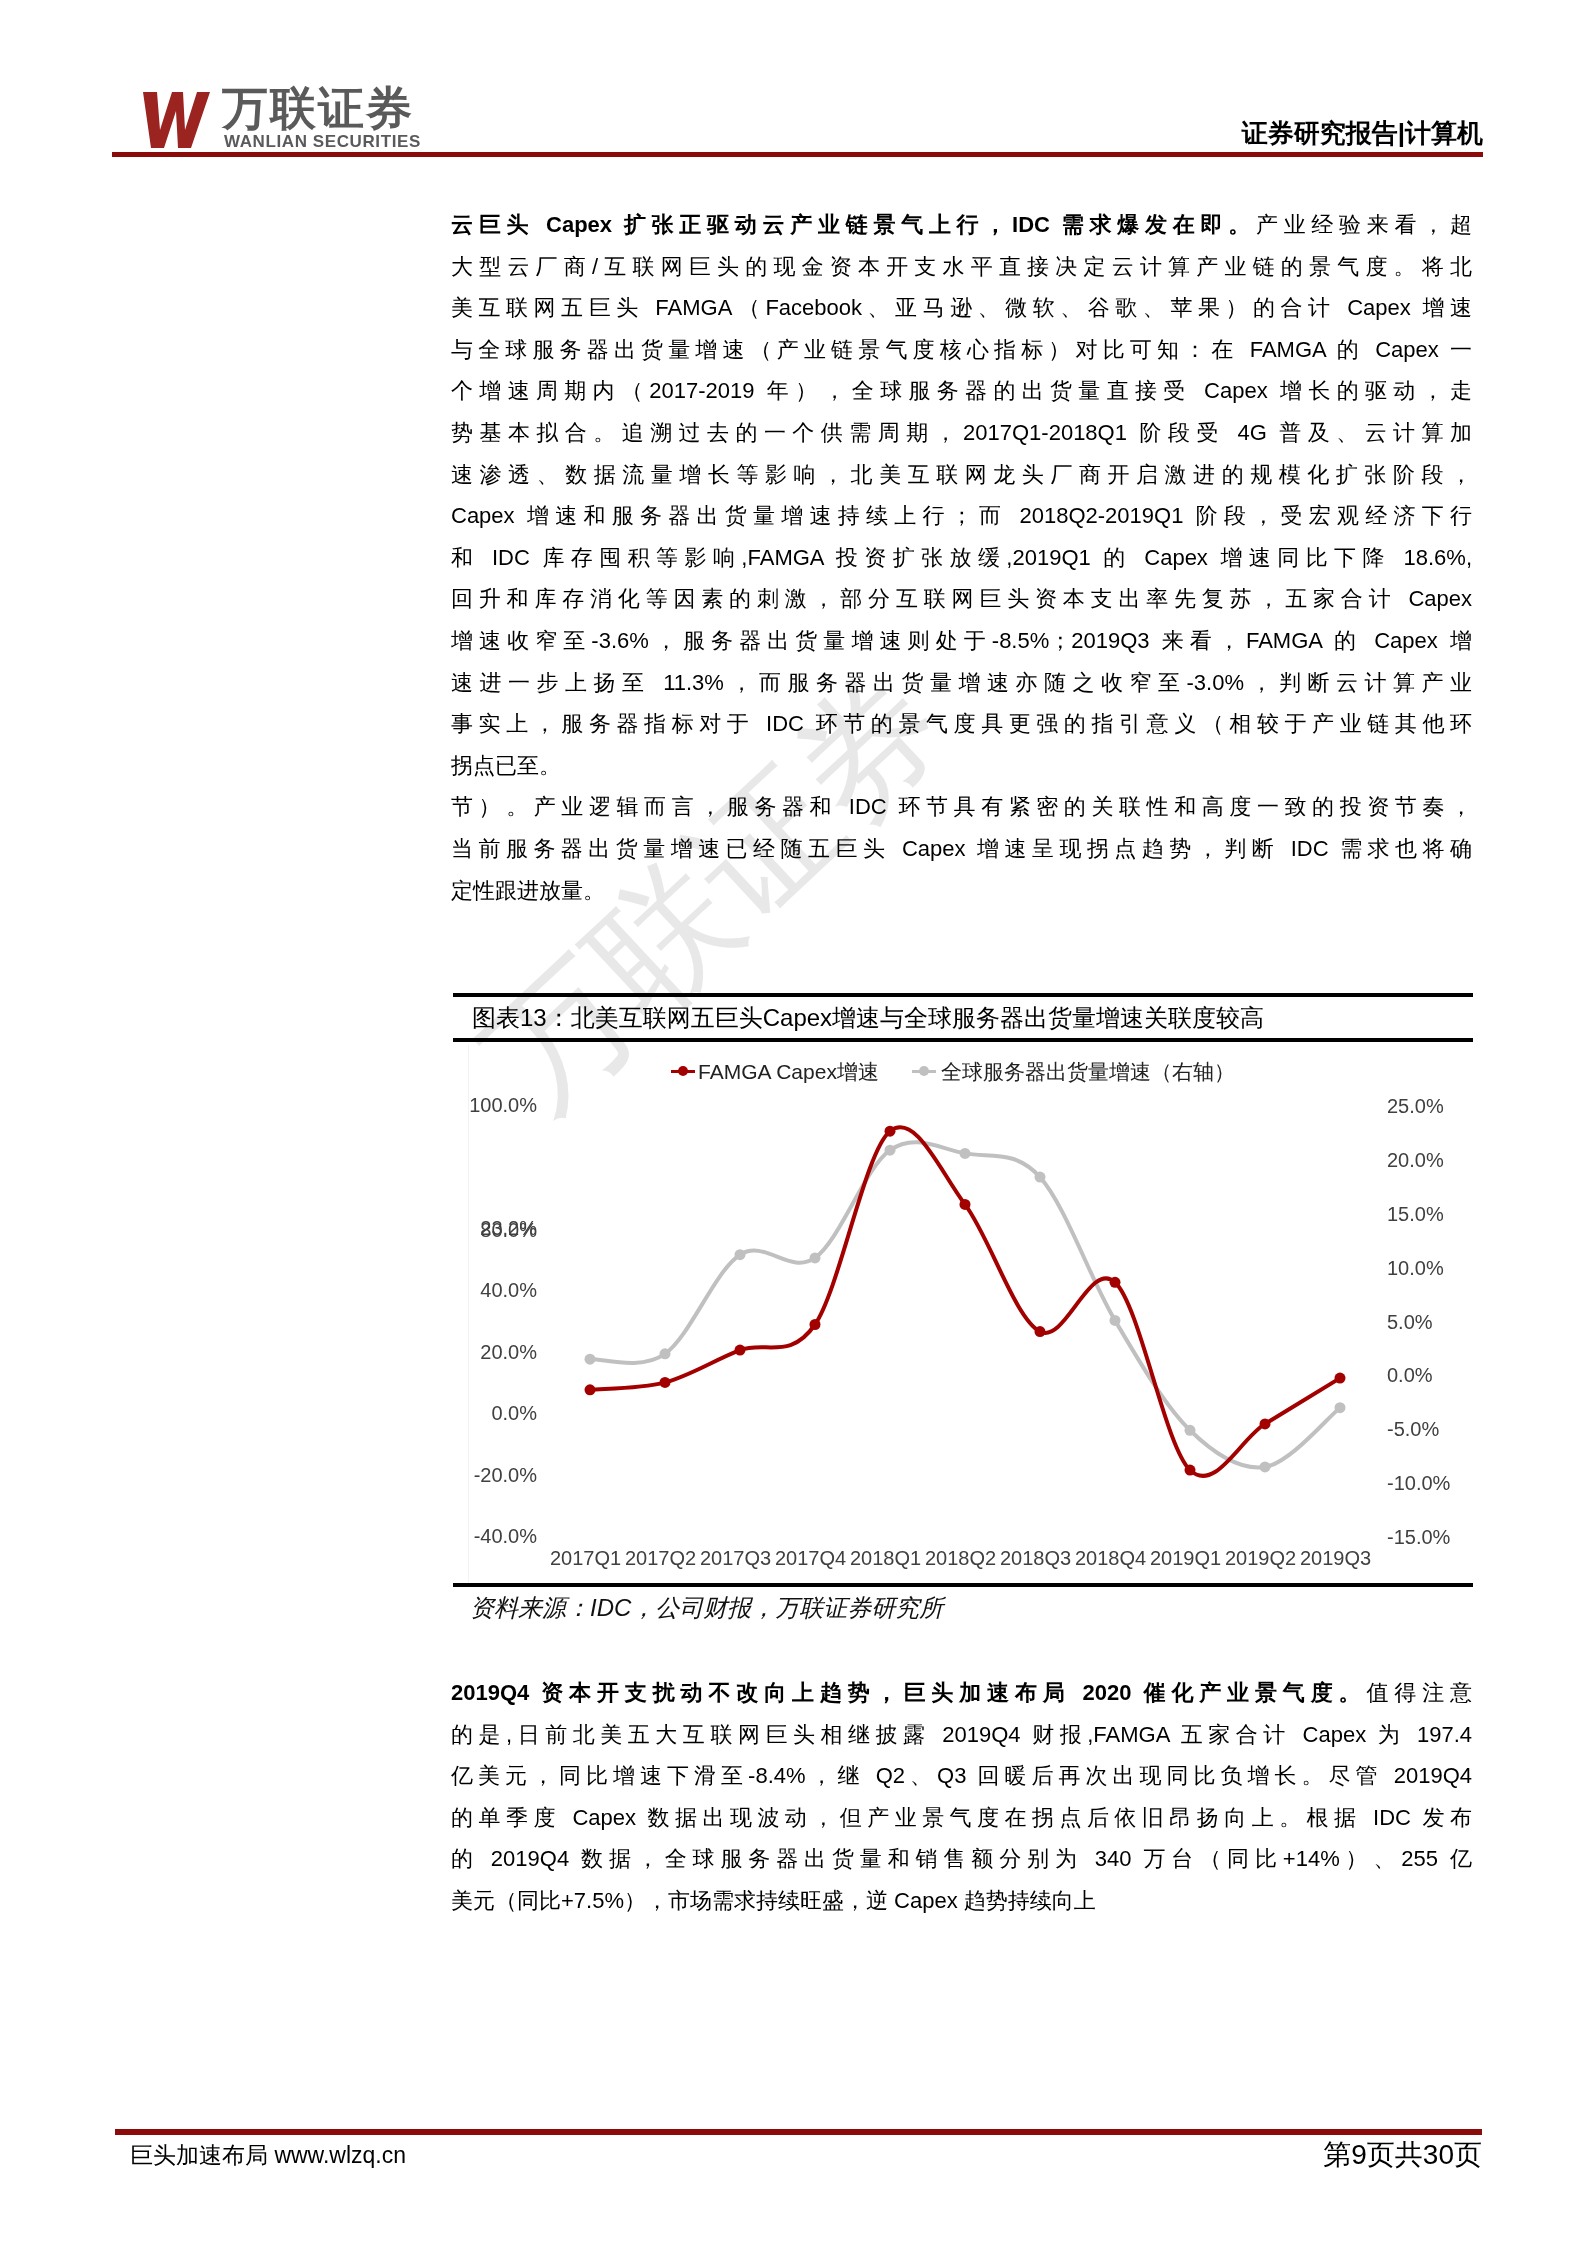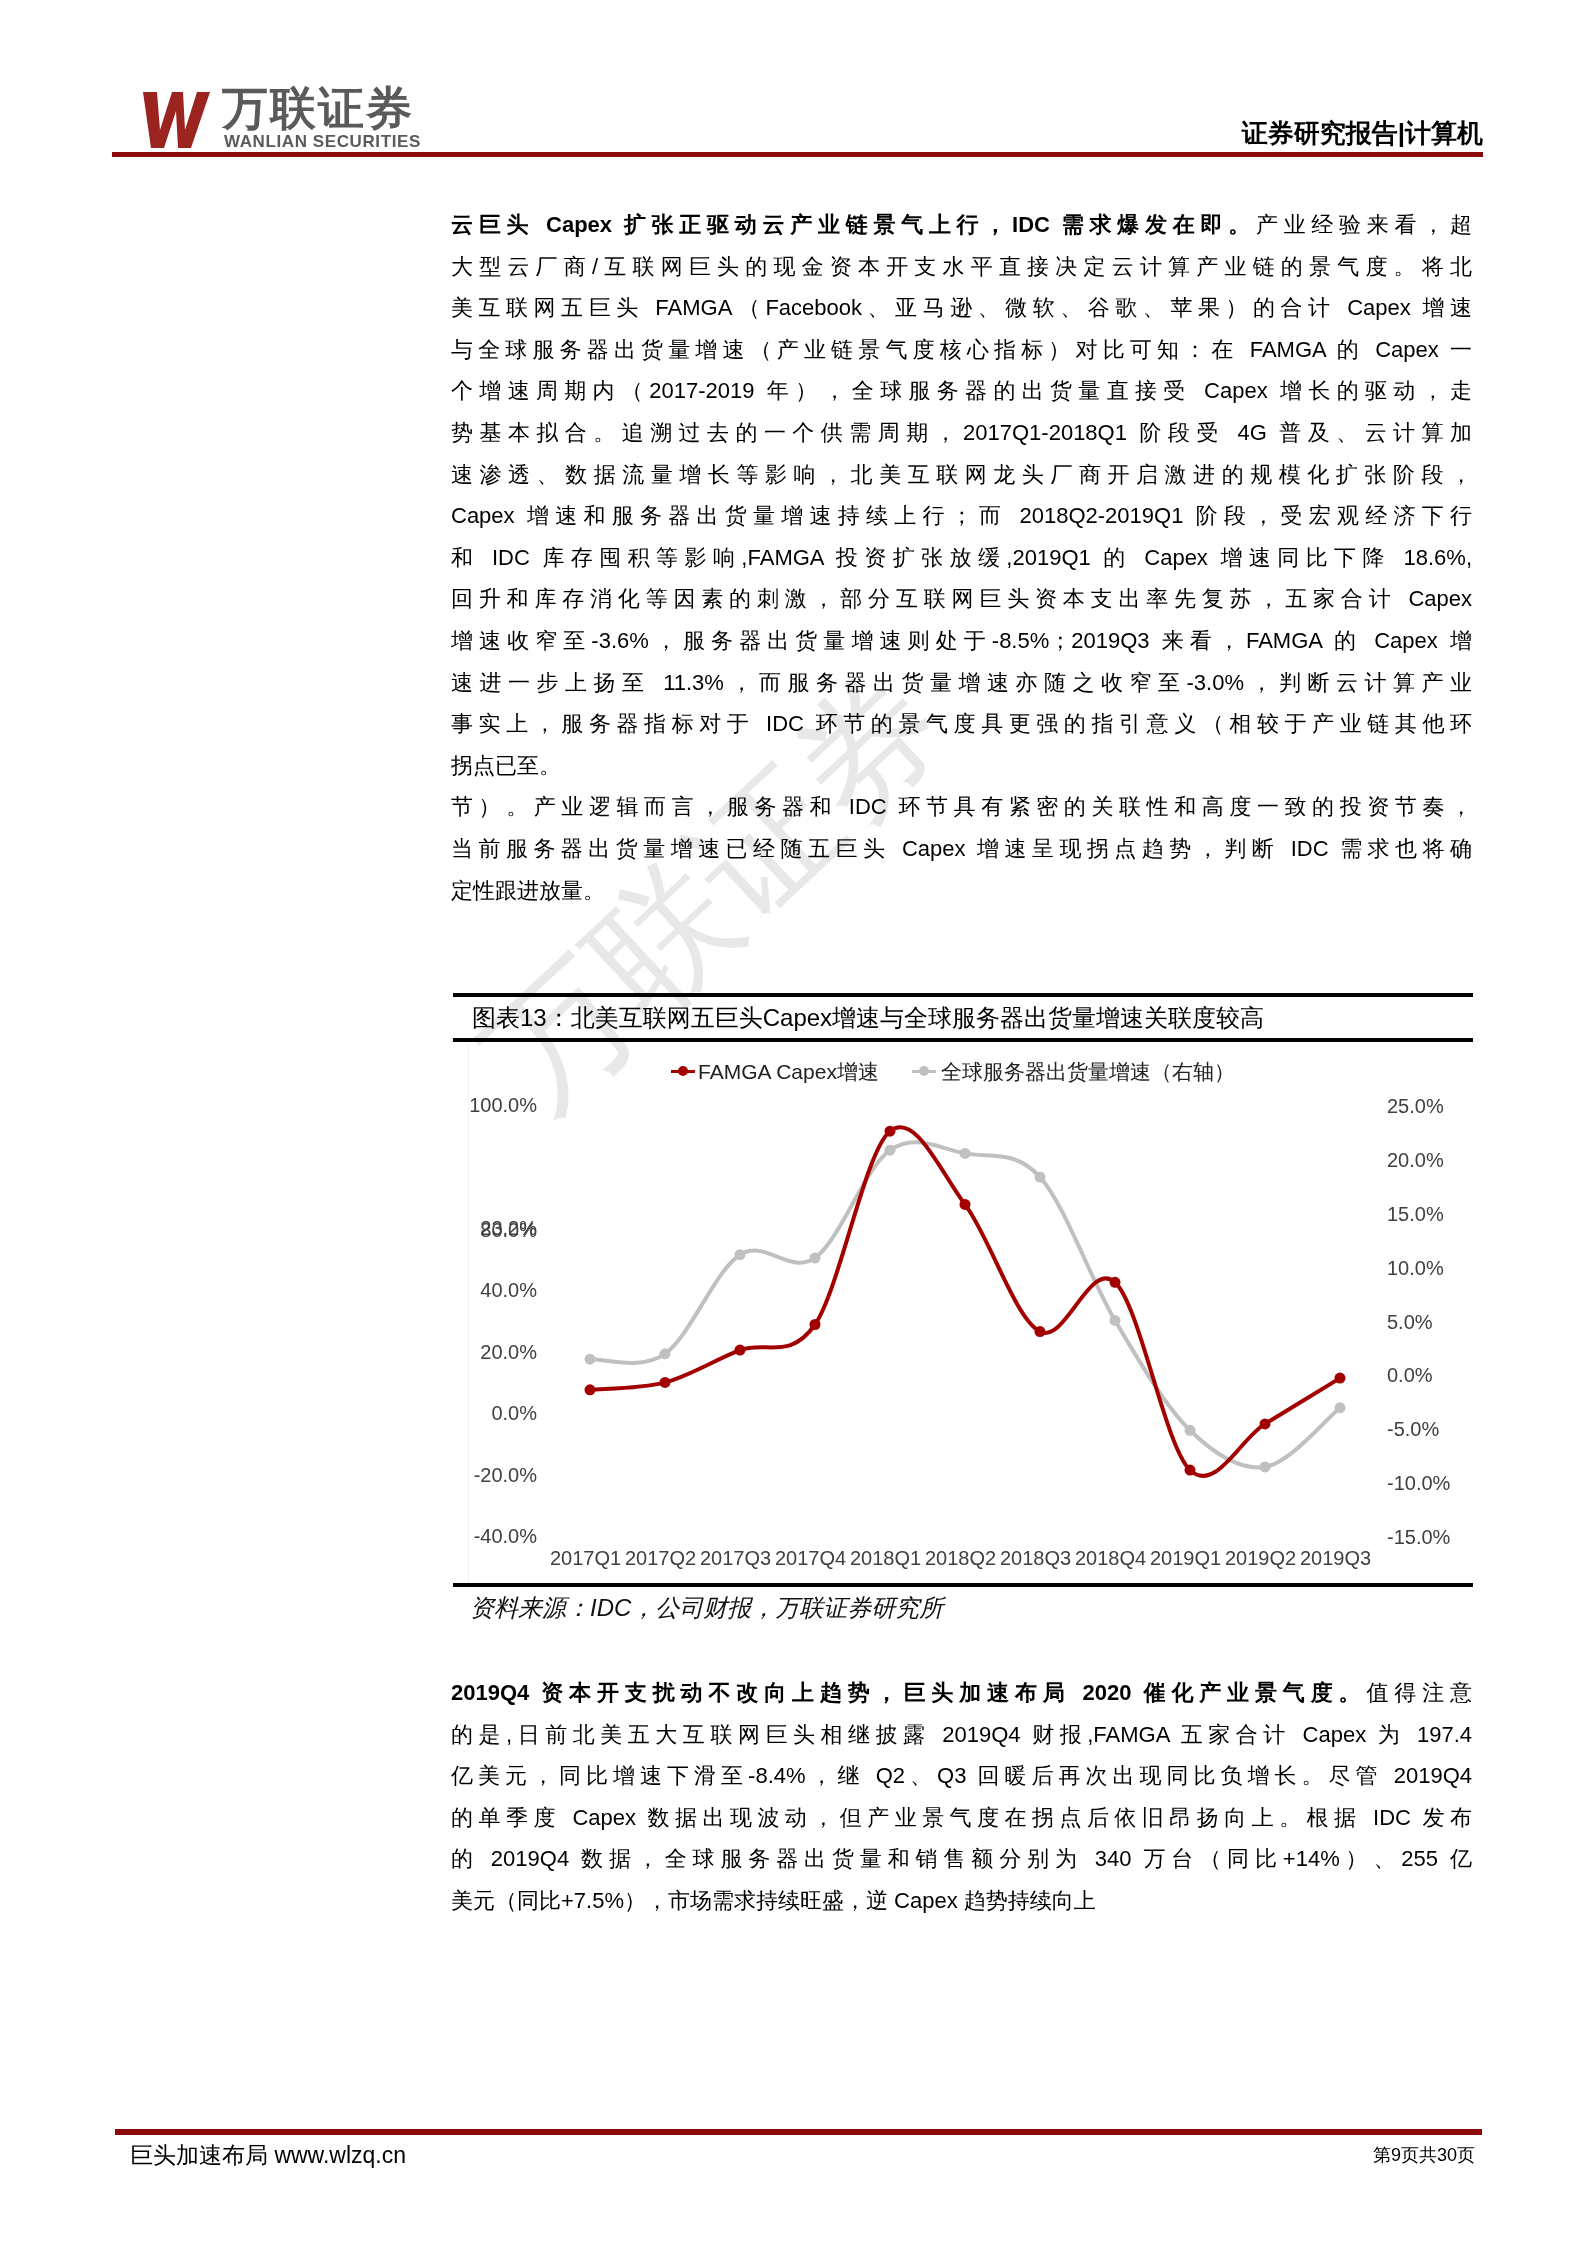--- a/index.html
+++ b/index.html
@@ -40,21 +40,21 @@
   .tick-left { left: 430px; width: 107px; text-align: right; }
   .tick-right { left: 1387px; width: 80px; text-align: left; }
   .xlabel { top: 1546px; width: 80px; }
   .chart-frame { left: 468px; top: 1045px; width: 1005px; height: 538px; border-left: 1px solid #f2f2f2; }
   #chart-svg { position: absolute; left: 453px; top: 1045px; width: 1020px; height: 540px; overflow: visible; }
   .chart-source { left: 470px; top: 1593px; font-size: 24px; font-style: italic; line-height: 30px; white-space: nowrap; color: #111; }
 
   
   .footer-rule { left: 115px; top: 2129px; width: 1367px; height: 6px; background: #8b0a0a; }
   .footer-left { left: 130px; top: 2140px; font-size: 23px; line-height: 30px; white-space: nowrap; }
-  .footer-right { right: 111px; top: 2140px; font-size: 18px; line-height: 30px; white-space: nowrap; }
+  .footer-right { right: 104px; top: 2140px; font-size: 28px; line-height: 30px; white-space: nowrap; }
 </style>
 </head>
 <body>
 
 <div id="page">
 
   <svg class="abs logo-mark" viewBox="0 0 67 56">
     <polygon points="0,0 14,0 17,38 29,0 40,0 42,38 54,0 67,0 48,56 35,56 33,19 21,56 8,56" fill="#9b2421"></polygon>
   </svg>
   <div class="abs logo-cn">万联证券</div>

